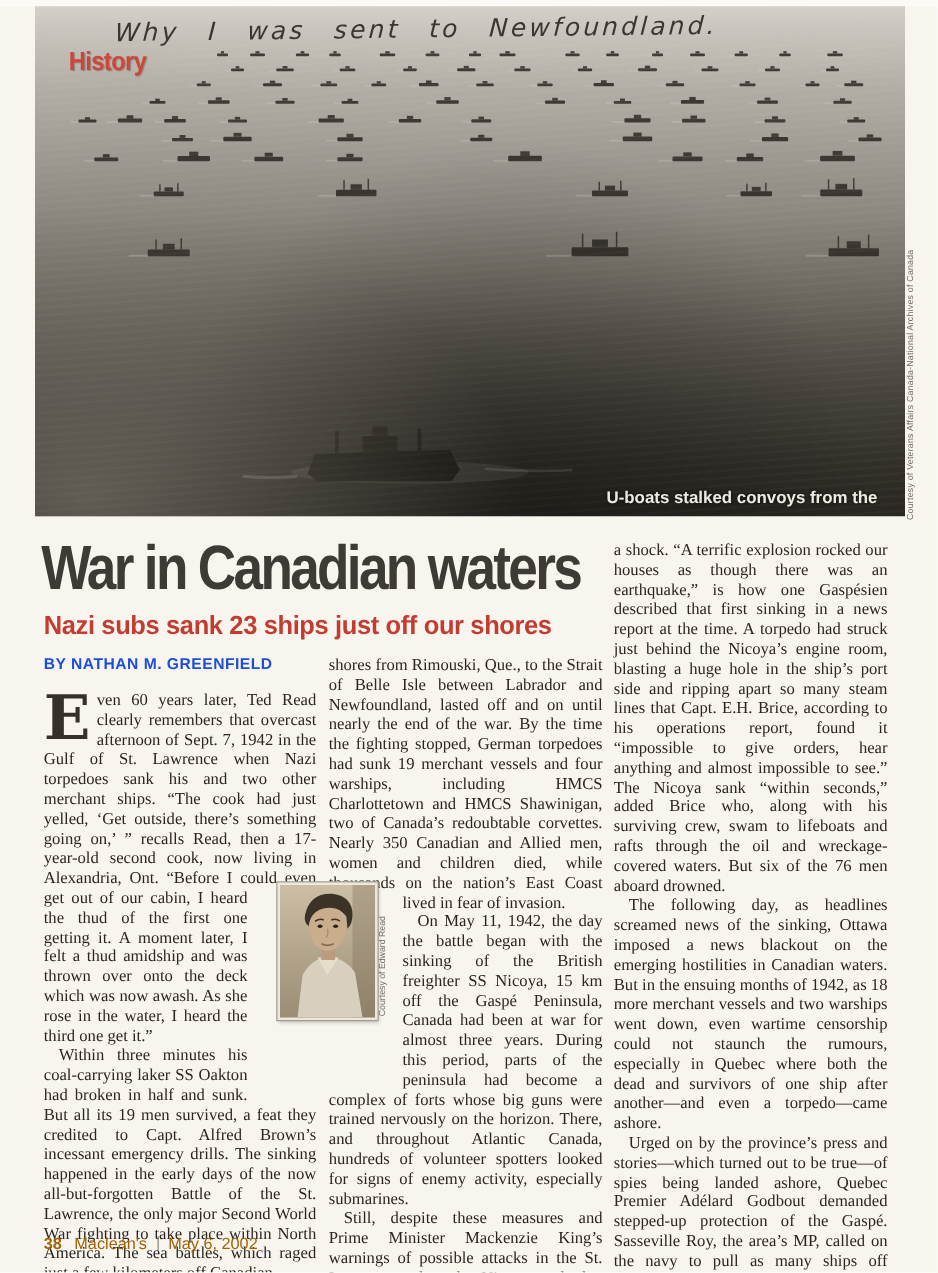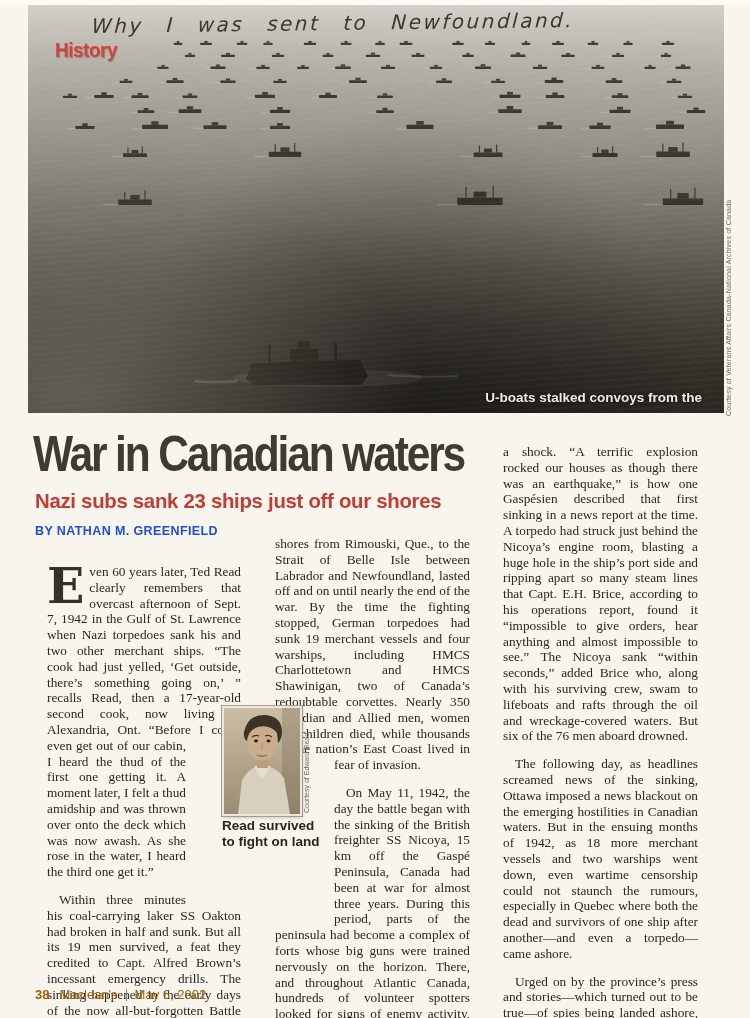--- a/index.html
+++ b/index.html
@@ -36,21 +36,21 @@
     color:#3e3a35;letter-spacing:-2.5px;transform:scaleX(.85);transform-origin:left top;}
   .subhead{position:absolute;left:35px;top:489px;white-space:nowrap;
     font-family:"Liberation Sans",sans-serif;font-weight:bold;font-size:21px;color:#c23c32;
     letter-spacing:-.3px;transform:scaleX(.97);transform-origin:left top;}
   .byline{position:absolute;left:35px;top:524px;
     font-family:"Liberation Sans",sans-serif;font-weight:bold;font-size:12.5px;color:#1d4ed8;
     letter-spacing:.4px;}
 
   .col{position:absolute;width:218px;font-size:13.3px;line-height:15.8px;
     text-align:justify;color:#2b2620;}
-  .col p{margin:12px;}
+  .col p{margin:0;}
   .col p.indent{text-indent:12px;}
   .col1{left:35px;top:552px;}
   .col2{left:263px;top:524px;width:219px;}
   .col3{left:491px;top:432px;width:219px;}
   .dropcap{float:left;font-family:"DejaVu Serif",serif;font-weight:bold;font-size:49px;
     line-height:41px;color:#353028;padding:2px 5px 0 0;}
   .wrapR{float:right;width:50px;height:158px;margin-left:5px;}
   .wrapL{float:left;width:54px;height:155px;margin-right:5px;}
 
   
@@ -401,21 +401,17 @@
       <path d="M20 24 Q24 6 42 7 Q58 9 58 24 Q58 31 54 35 L53 25 Q46 16 34 19 Q24 22 23 33 Q19 30 20 24 Z" fill="#3c3226"></path>
       <ellipse cx="32" cy="33" rx="2" ry="1.4" fill="#2a221a"></ellipse>
       <ellipse cx="44.5" cy="33" rx="2" ry="1.4" fill="#2a221a"></ellipse>
       <path d="M28 29 q4 -2.5 7 -1" stroke="#40342a" stroke-width="1.2" fill="none"></path>
       <path d="M41 28 q4 -1.5 7 1" stroke="#40342a" stroke-width="1.2" fill="none"></path>
       <path d="M38 35 q1 4 -1 7" stroke="#a88a6b" stroke-width="1" fill="none"></path>
       <path d="M33 47 q5 2.5 10 0" stroke="#8a6d52" stroke-width="1.3" fill="none"></path>
     </svg>
   </div>
   <div class="inset-credit">Courtesy of Edward Read</div>
-  <div class="inset-caption">
-    <span>Read survived</span><br>
-    <span>to fight on land</span>
-  </div>
 
   <div class="footer">
     <span class="pnum">38</span><span>Maclean's</span><span class="bar"></span><span>May 6, 2002</span>
   </div>
 </div>
 
 </body></html>

